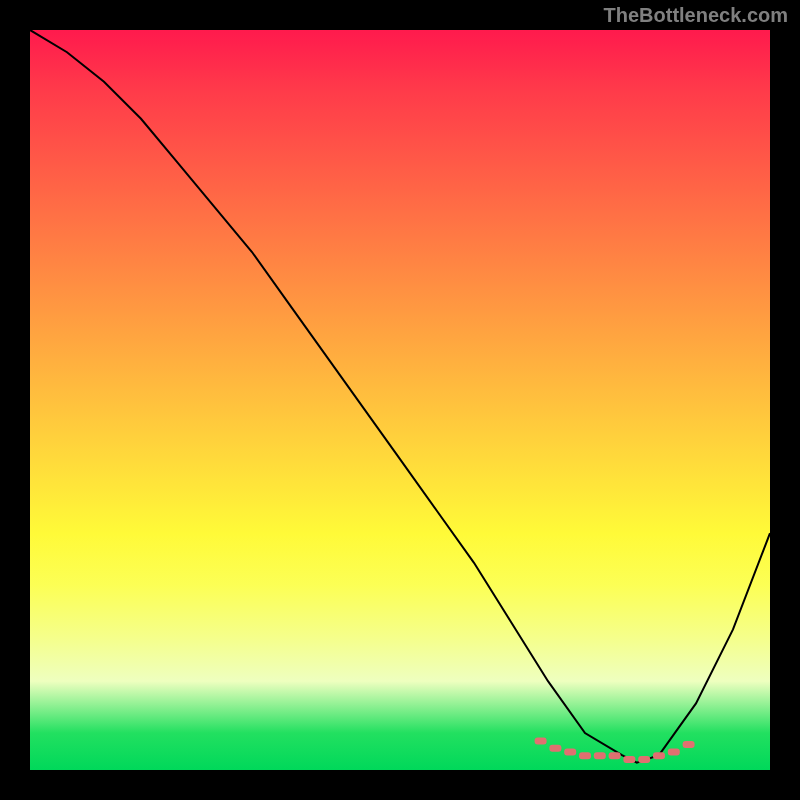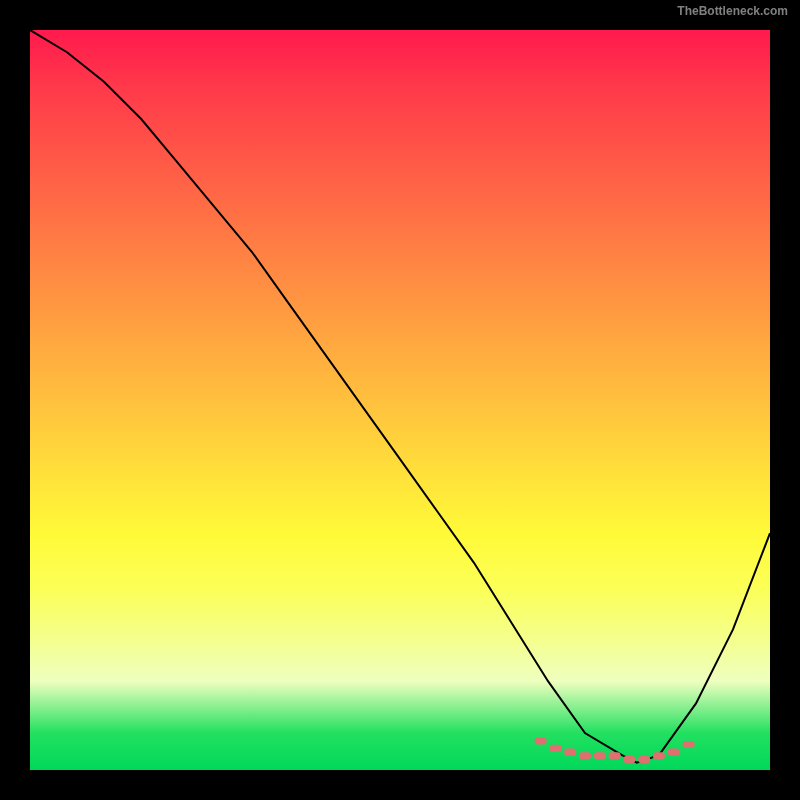--- a/index.html
+++ b/index.html
@@ -8,21 +8,21 @@
     height: 800px;
     background: #000;
     position: relative;
     font-family: Arial, sans-serif;
   }
   .watermark {
     position: absolute;
     top: 4px;
     right: 12px;
     color: #808080;
-    font-size: 12px;
+    font-size: 20px;
     font-weight: bold;
     z-index: 10;
   }
   .plot-area {
     position: absolute;
     left: 30px;
     top: 30px;
     width: 740px;
     height: 740px;
     background: linear-gradient(to bottom,

